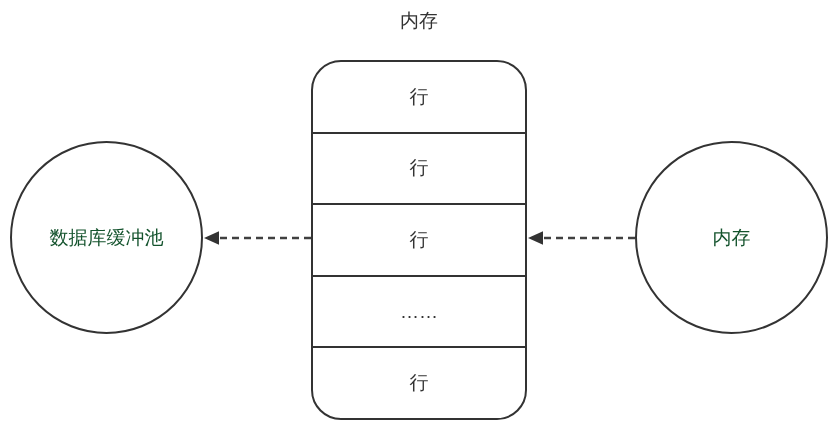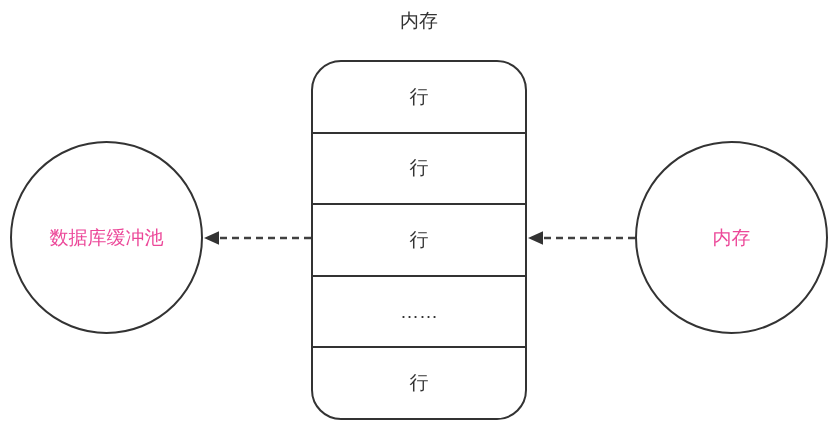--- a/index.html
+++ b/index.html
@@ -57,21 +57,21 @@
     height: 193px;
     top: 141px;
     border: 2px solid #333333;
     border-radius: 50%;
     box-sizing: border-box;
     background: #ffffff;
     display: flex;
     align-items: center;
     justify-content: center;
     font-size: 19px;
-    color: #ec4899;
+    color: #14532d;
   }
   .node-circle.left  { left: 10px; }
   .node-circle.right { left: 635px; }
   .arrow {
     position: absolute;
     top: 228px;
     width: 108px;
     height: 20px;
   }
   .arrow.left  { left: 203px; }

